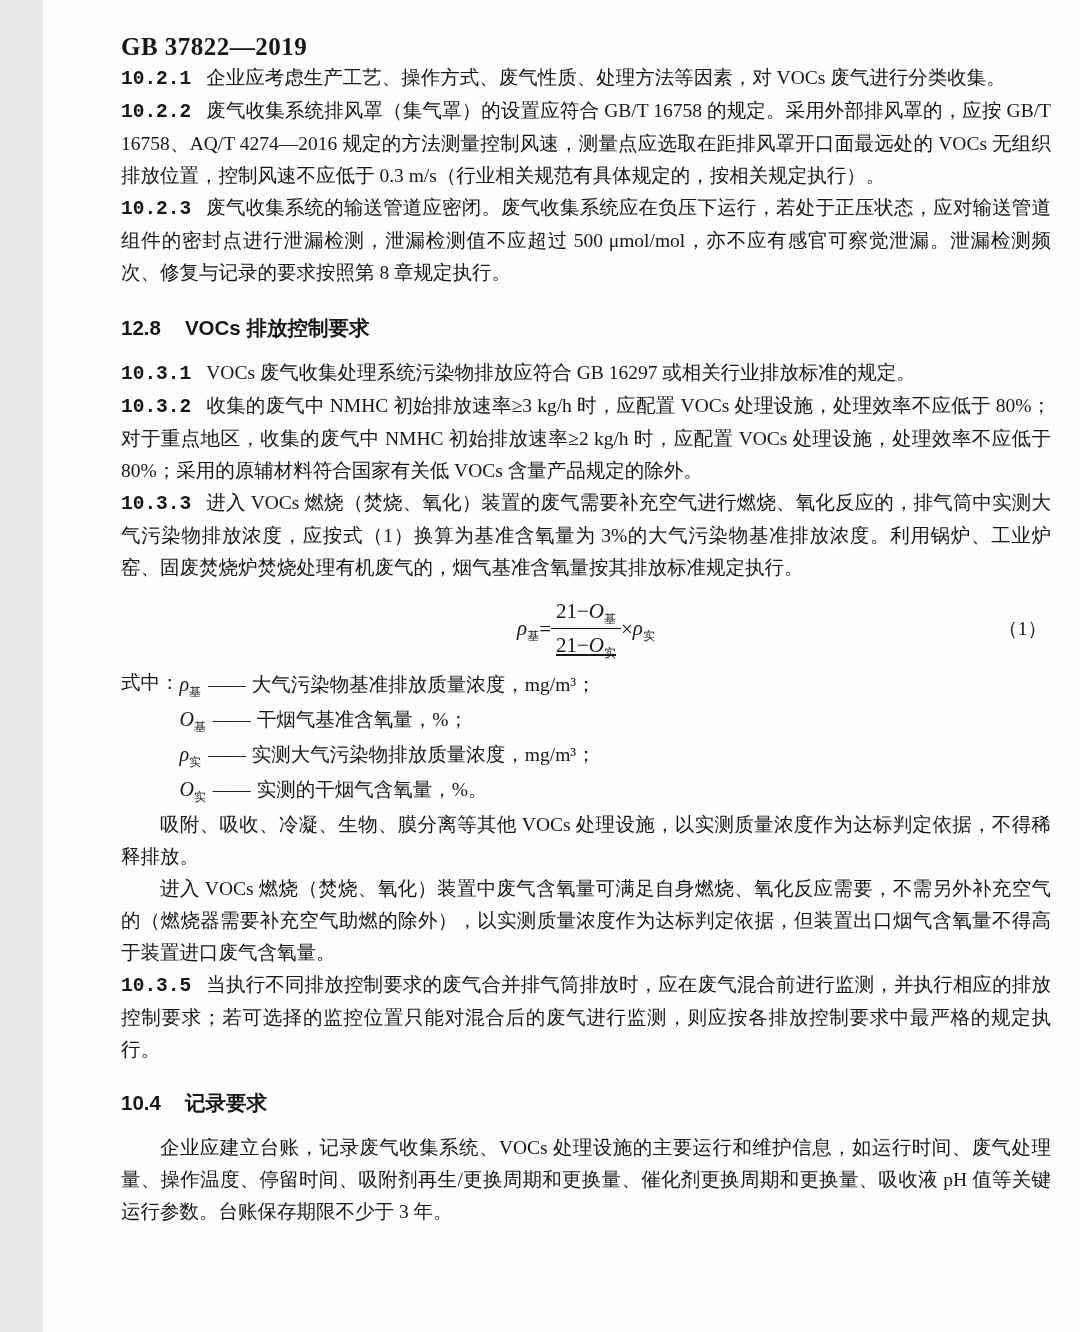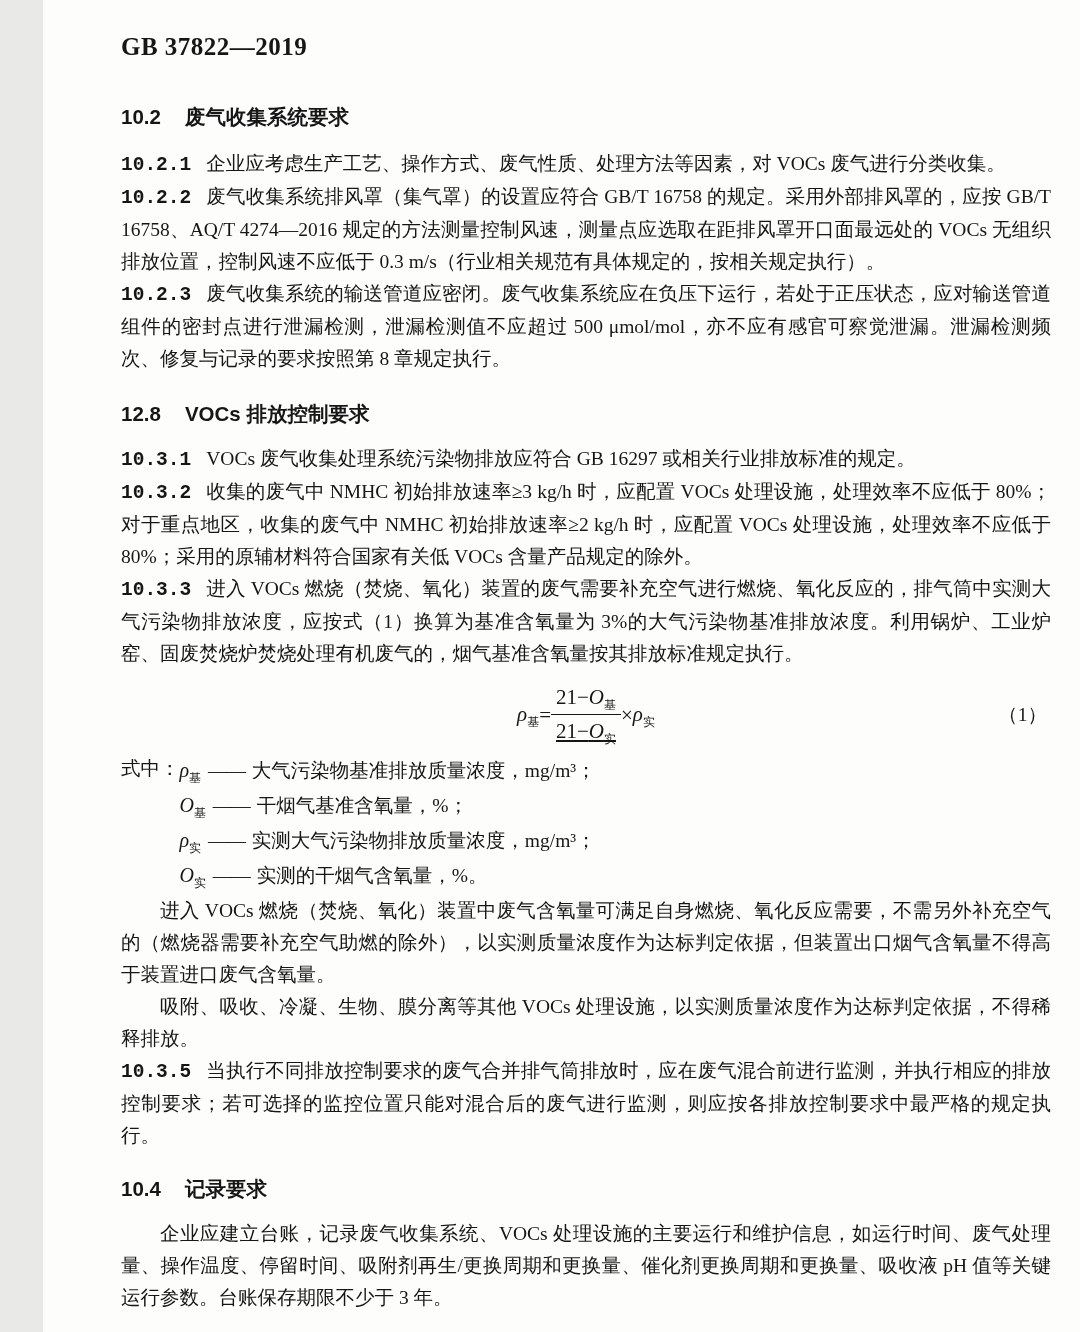--- a/index.html
+++ b/index.html
@@ -48,24 +48,20 @@
   .dsym i{font-style:italic;font-size:20px;}
   .ddash{margin:0 2px 0 2px;letter-spacing:-1px;}
 </style>
 </head>
 <body>
 
 <div class="page">
 
   <div class="doc-number">GB 37822—2019</div>
 
-  <h2 class="sec-h first">
-    <span class="sec-num">10.2</span>
-    <span class="sec-title">废气收集系统要求</span>
-  </h2>
 
   <p class="clause">
     <span class="cnum">10.2.1</span><span class="ctext">企业应考虑生产工艺、操作方式、废气性质、处理方法等因素，对 VOCs 废气进行分类收集。</span>
   </p>
   <p class="clause">
     <span class="cnum">10.2.2</span><span class="ctext">废气收集系统排风罩（集气罩）的设置应符合 GB/T 16758 的规定。采用外部排风罩的，应按 GB/T 16758、AQ/T 4274—2016 规定的方法测量控制风速，测量点应选取在距排风罩开口面最远处的 VOCs 无组织排放位置，控制风速不应低于 0.3 m/s（行业相关规范有具体规定的，按相关规定执行）。</span>
   </p>
   <p class="clause">
     <span class="cnum">10.2.3</span><span class="ctext">废气收集系统的输送管道应密闭。废气收集系统应在负压下运行，若处于正压状态，应对输送管道组件的密封点进行泄漏检测，泄漏检测值不应超过 500 μmol/mol，亦不应有感官可察觉泄漏。泄漏检测频次、修复与记录的要求按照第 8 章规定执行。</span>
   </p>
@@ -118,22 +114,22 @@
         <span class="ddesc">实测大气污染物排放质量浓度，mg/m³；</span>
       </div>
       <div class="def">
         <span class="dsym"><i>O</i><sub>实</sub></span>
         <span class="ddash">——</span>
         <span class="ddesc">实测的干烟气含氧量，%。</span>
       </div>
     </div>
   </div>
 
+  <p class="note">吸附、吸收、冷凝、生物、膜分离等其他 VOCs 处理设施，以实测质量浓度作为达标判定依据，不得稀释排放。</p>
   <p class="note">进入 VOCs 燃烧（焚烧、氧化）装置中废气含氧量可满足自身燃烧、氧化反应需要，不需另外补充空气的（燃烧器需要补充空气助燃的除外），以实测质量浓度作为达标判定依据，但装置出口烟气含氧量不得高于装置进口废气含氧量。</p>
-  <p class="note">吸附、吸收、冷凝、生物、膜分离等其他 VOCs 处理设施，以实测质量浓度作为达标判定依据，不得稀释排放。</p>
 
   <p class="clause">
     <span class="cnum">10.3.5</span><span class="ctext">当执行不同排放控制要求的废气合并排气筒排放时，应在废气混合前进行监测，并执行相应的排放控制要求；若可选择的监控位置只能对混合后的废气进行监测，则应按各排放控制要求中最严格的规定执行。</span>
   </p>
 
   <h2 class="sec-h last">
     <span class="sec-num">10.4</span>
     <span class="sec-title">记录要求</span>
   </h2>
 

